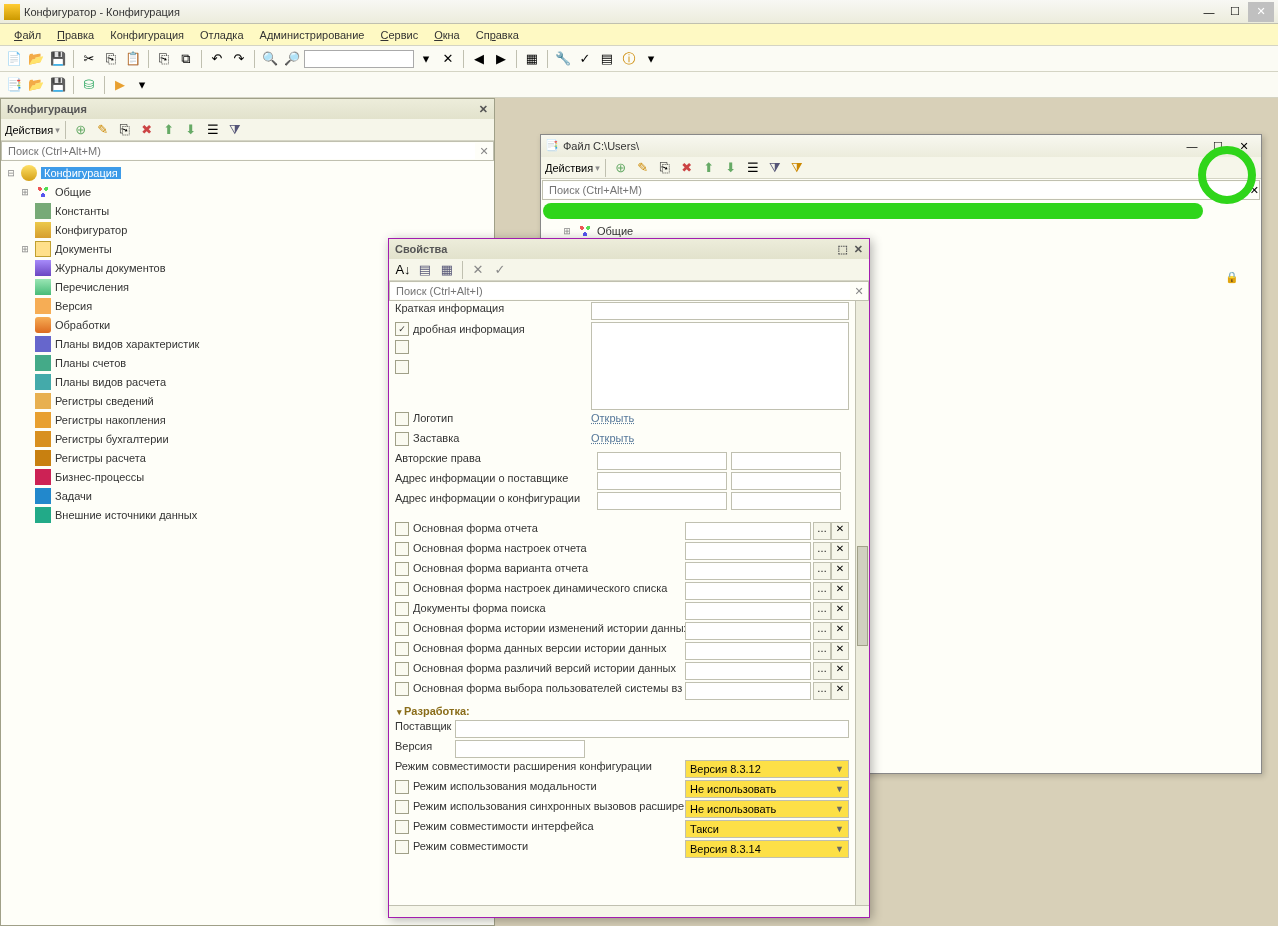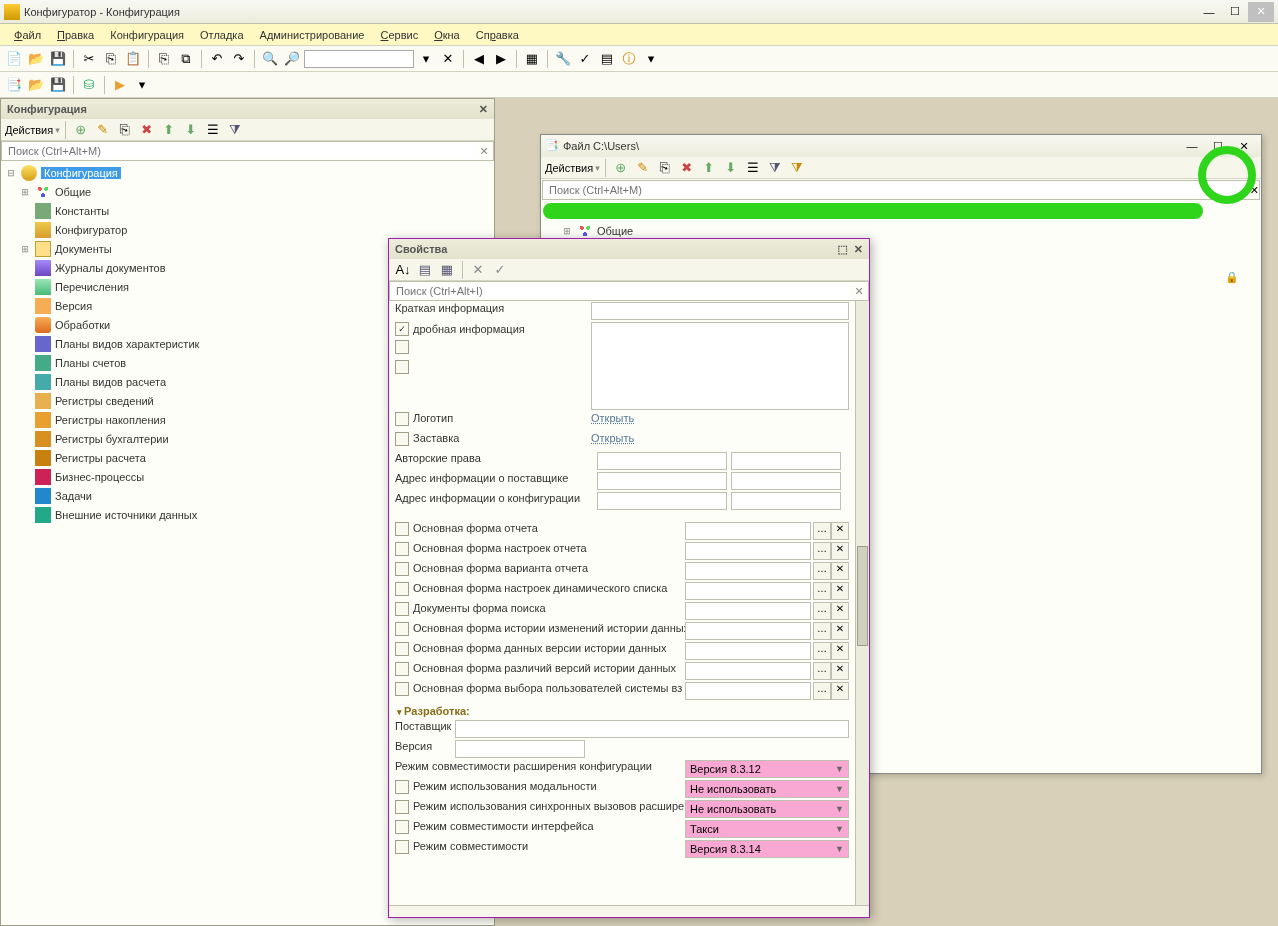--- a/index.html
+++ b/index.html
@@ -58,21 +58,21 @@
   .props-body { height: calc(100% - 66px); overflow: hidden; position: relative; display: flex; }
   .props-content { flex: 1; padding: 0 6px; }
   .props-scroll { width: 14px; background: #ececdc; border-left: 1px solid #c0c0b0; position: relative; }
   .props-scroll .thumb { position: absolute; left: 1px; right: 1px; top: 40%; height: 100px; background: #d0d0c0; border: 1px solid #a0a088; }
   
   .prop-row { display: flex; align-items: flex-start; min-height: 20px; padding: 1px 0; }
   .prop-row .chk { width: 14px; height: 14px; border: 1px solid #a0a088; margin-right: 4px; background: #fafaf0; flex-shrink: 0; }
   .prop-row .lbl { color: #333; flex-shrink: 0; }
   .prop-row .link { color: #557799; text-decoration: underline dotted; cursor: pointer; }
   .prop-row .inp { border: 1px solid #c0c0b0; height: 18px; background: #fff; }
-  .prop-row .combo { border: 1px solid #c0c0b0; height: 18px; background: #f9a8d4; display: flex; align-items: center; padding: 0 4px; }
+  .prop-row .combo { border: 1px solid #c0c0b0; height: 18px; background: #fde047; display: flex; align-items: center; padding: 0 4px; }
   .prop-row .combo .arr { margin-left: auto; color: #666; font-size: 9px; }
   .prop-row .btns { display: flex; margin-left: 2px; }
   .prop-row .btns .b { width: 18px; height: 18px; border: 1px solid #c0c0b0; background: #f6f6ea; text-align: center; font-size: 10px; cursor: pointer; }
   
   .section-hdr { color: #8a6d1a; font-weight: bold; padding: 4px 0 2px 2px; }
   .section-hdr::before { content: "▾ "; font-size: 9px; color: #8a6d1a; }
   
   .big-textarea { border: 1px solid #c0c0b0; height: 88px; background: #fff; }
   
   .green-annot { position: absolute; background: #2fd51a; }

